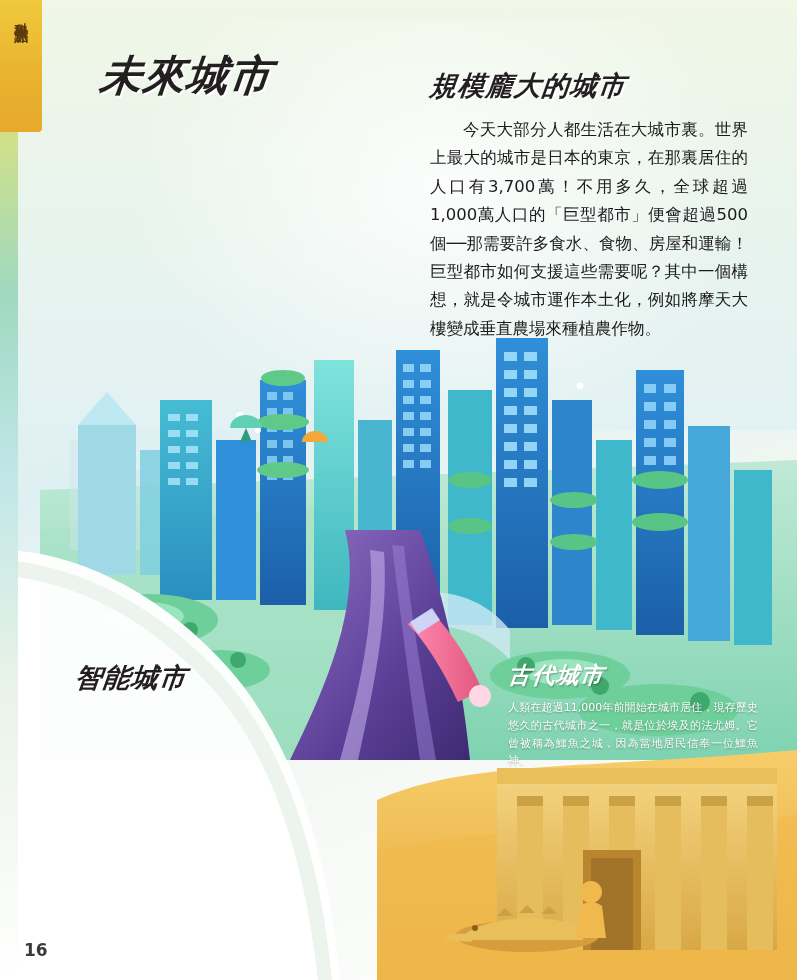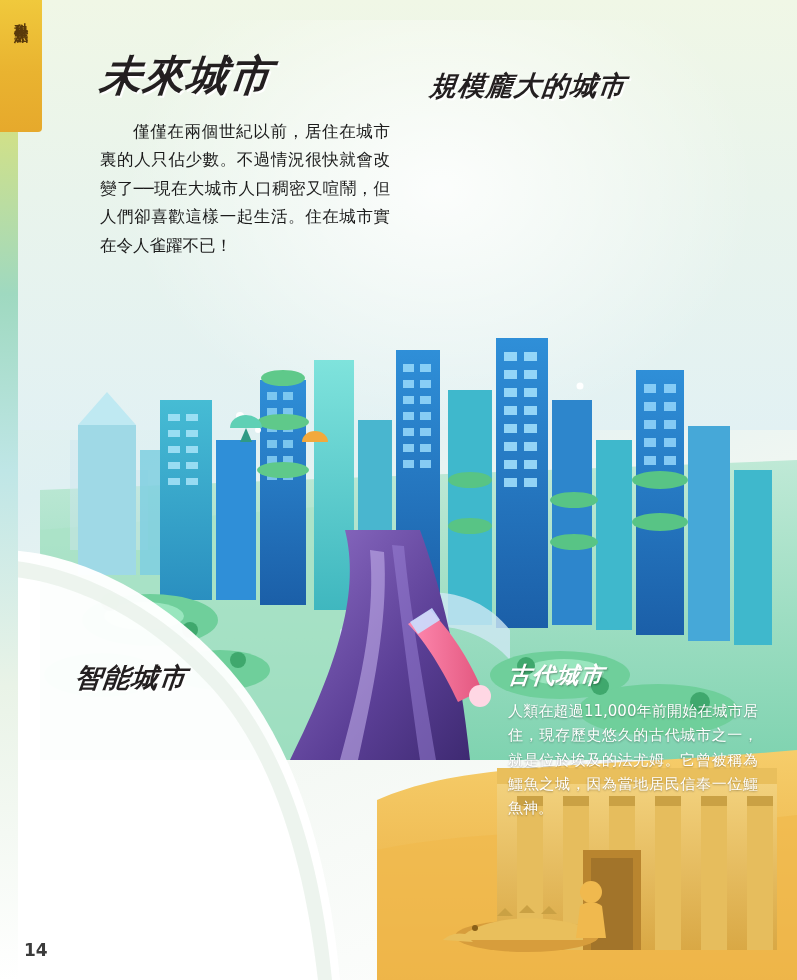--- a/index.html
+++ b/index.html
@@ -123,21 +123,21 @@
     font-family: "DejaVu Sans", sans-serif;
     font-size: 16.5px;
     line-height: 1.72;
     color: #1b1b1b;
     text-align: justify;
     text-justify: inter-character;
     text-indent: 2em;
   }
   .body-text.white {
     color: #ffffff;
-    font-size: 15px;
+    font-size: 11px;
     line-height: 1.62;
     text-shadow: 0 1px 2px rgba(0,0,0,0.35);
     text-indent: 0;
   }
 
   
   #blk-main      { left: 100px; top: 48px;  width: 290px; }
   #blk-main .headline.main { margin: 0 0 14px 0; }
 
   #blk-scale     { left: 430px; top: 68px;  width: 318px; }
@@ -431,31 +431,31 @@
     </svg>
   </div>
 
   <div class="left-strip"></div>
   <div class="side-tab">
     <span class="vtext">科學焦點</span>
   </div>
 
   <div class="block" id="blk-main">
     <div class="headline main">未來城市</div>
-    <div class="body-text">僅僅在兩個世紀以前，居住在城市裏的人只佔少數。不過情況很快就會改變了──現在大城市人口稠密又喧鬧，但人們卻喜歡這樣一起生活。住在城市實在令人雀躍不已！</div>
   </div>
 
   <div class="block" id="blk-scale">
     <div class="headline sub">規模龐大的城市</div>
+    <div class="body-text">今天大部分人都生活在大城市裏。世界上最大的城市是日本的東京，在那裏居住的人口有3,700萬！不用多久，全球超過1,000萬人口的「巨型都市」便會超過500個──那需要許多食水、食物、房屋和運輸！巨型都市如何支援這些需要呢？其中一個構想，就是令城市運作本土化，例如將摩天大樓變成垂直農場來種植農作物。</div>
   </div>
 
   <div class="block" id="blk-smart">
     <div class="headline sub">智能城市</div>
   </div>
 
   <div class="block" id="blk-ancient">
     <div class="headline sub-sm">古代城市</div>
     <div class="body-text white">人類在超過11,000年前開始在城市居住，現存歷史悠久的古代城市之一，就是位於埃及的法尤姆。它曾被稱為鱷魚之城，因為當地居民信奉一位鱷魚神。</div>
   </div>
 
-  <div class="page-number">14</div>
+  <div class="page-number">16</div>
 
 </div>
 
 </body></html>

